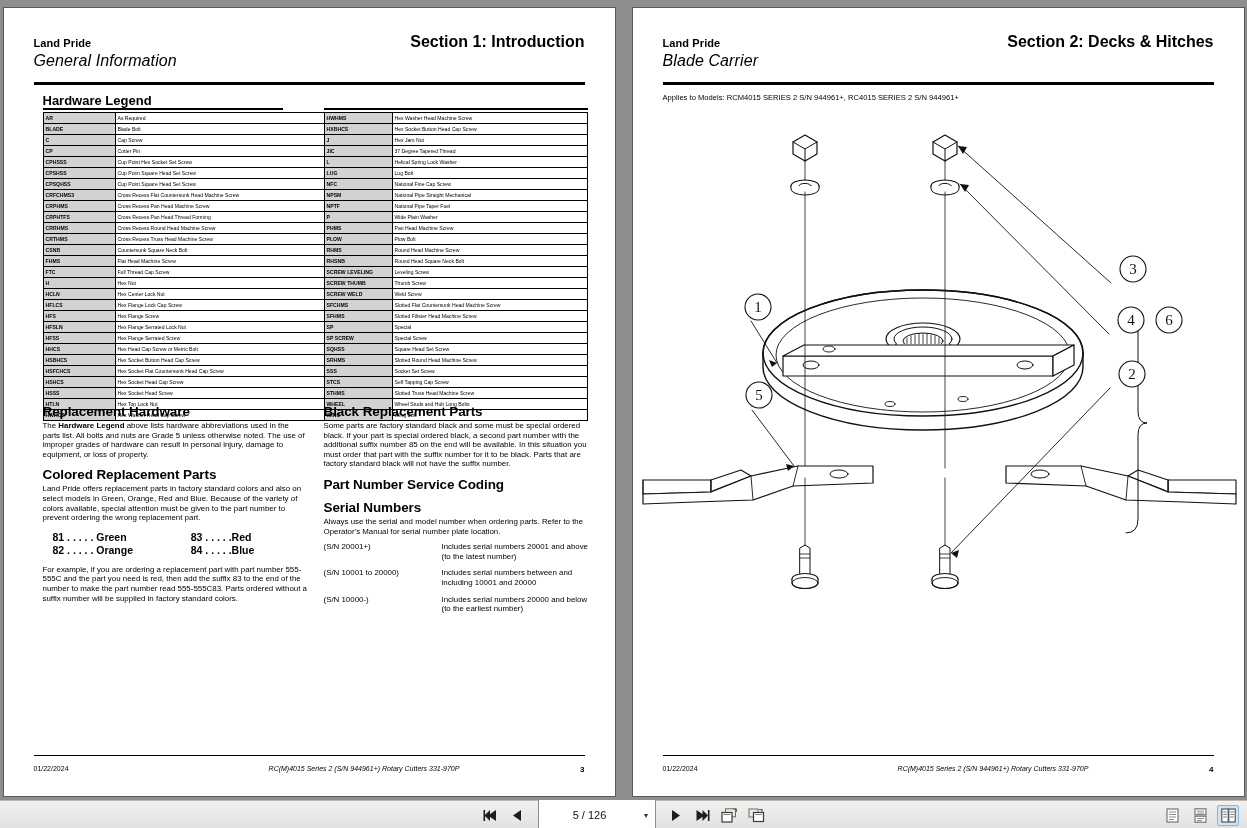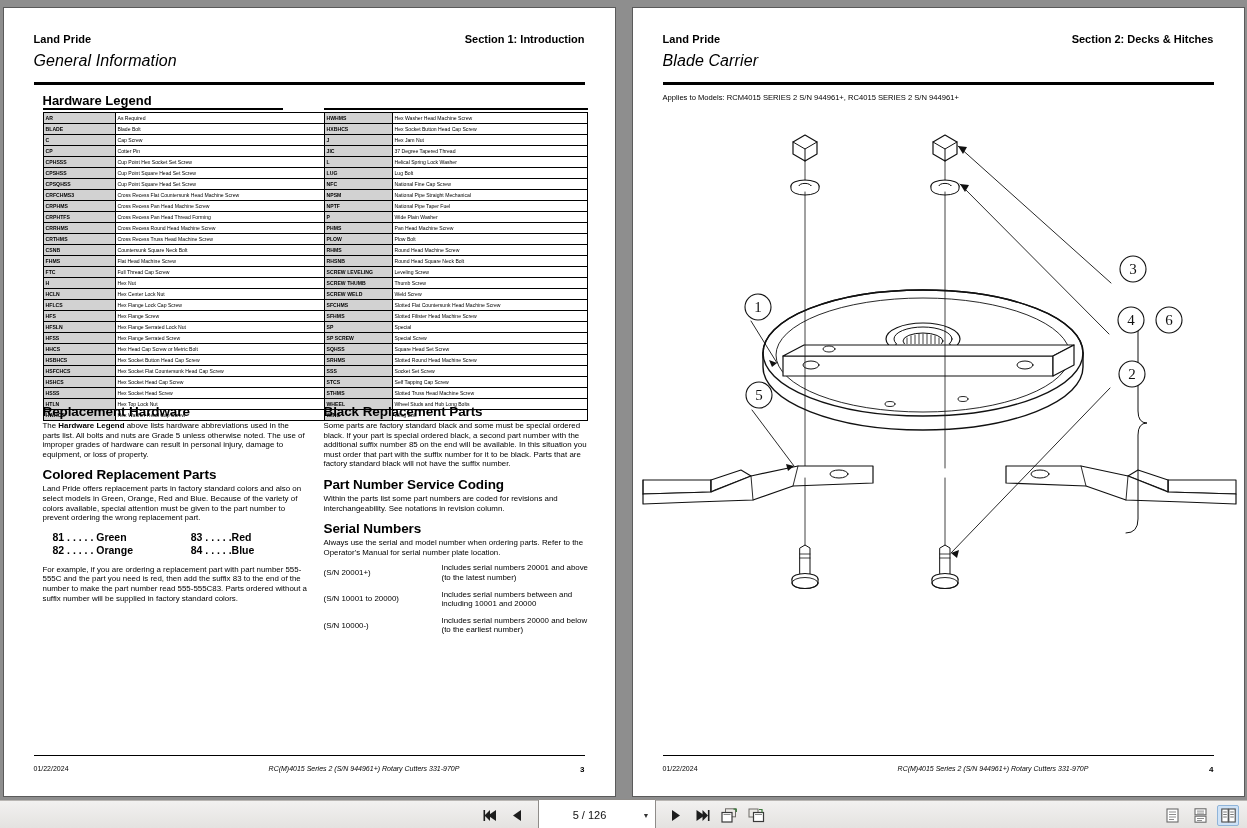--- a/index.html
+++ b/index.html
@@ -28,21 +28,21 @@
     overflow: hidden;
   }
   .page-inner { position: absolute; left: 0; top: 0; right: 0; bottom: 0; }
 
   
   .hdr-row {
     position: absolute; left: 30px; right: 30px; top: 25px;
     display: flex; justify-content: space-between; align-items: baseline;
   }
   .hdr-left  { font-size: 11px; font-weight: bold; color: #000; letter-spacing: .1px;}
-  .hdr-right { font-size: 11px; font-weight: bold; color: #000; padding-left: 40px; }
+  .hdr-right { font-size: 16px; font-weight: bold; color: #000; padding-left: 40px; }
   .hdr-title {
     position: absolute; left: 30px; top: 44px;
     font-size: 16px; font-style: italic; font-weight: normal; color: #000;
     letter-spacing: .1px;
   }
   .hdr-rule {
     position: absolute; left: 30px; right: 30px; top: 74px;
     height: 3px; background: #000;
   }
 
@@ -92,21 +92,21 @@
   p.bt b { font-weight: bold; }
 
   .colortable {
     font-size: 10.5px; font-weight: bold; margin: 8px 0 8px 0;
     line-height: 13px;
   }
   .colortable .row { display: flex; }
   .colortable .cell1 { width: 152px; padding-left: 10px;}
   .colortable .cell2 { width: 120px; }
 
-  .sn-row { display: flex; font-size: 7.9px; line-height: 9.6px; margin-bottom: 7px; align-items: center; }
+  .sn-row { display: flex; font-size: 7.9px; line-height: 9.6px; margin-bottom: 7px; }
   .sn-key { width: 118px; flex: 0 0 118px; }
   .sn-val { flex: 1 1 auto; }
 
   
   .ftr-rule { position: absolute; left: 30px; right: 30px; bottom: 40px; height: 1px; background: #000; }
   .ftr {
     position: absolute; left: 30px; right: 30px; bottom: 22px;
     display: flex; align-items: flex-start; font-size: 7px; color:#000;
   }
   .ftr .date { width: 150px; }
@@ -436,21 +436,20 @@
         </div>
 
         <p class="bt">For example, if you are ordering a replacement part with part number 555-555C and the part you need is red, then add the suffix 83 to the end of the number to make the part number read 555-555C83. Parts ordered without a suffix number will be supplied in factory standard colors.</p>
       </div>
 
       <div class="body-col" style="left:320px; top:396px; width:266px;">
         <div class="h2">Black Replacement Parts</div>
         <p class="bt">Some parts are factory standard black and some must be special ordered black. If your part is special ordered black, a second part number with the additional suffix number 85 on the end will be available. In this situation you must order that part with the suffix number for it to be black. Parts that are factory standard black will not have the suffix number.</p>
 
         <div class="h2 second">Part Number Service Coding</div>
-        <p class="bt">Within the parts list some part numbers are coded for revisions and interchangeability. See notations in revision column.</p>
 
         <div class="h2 second">Serial Numbers</div>
         <p class="bt">Always use the serial and model number when ordering parts. Refer to the Operator's Manual for serial number plate location.</p>
 
         <div id="serial-rows">
             <div class="sn-row">
               <div class="sn-key">(S/N 20001+)</div>
               <div class="sn-val">Includes serial numbers 20001 and above (to the latest number)</div>
             </div>
             <div class="sn-row">

